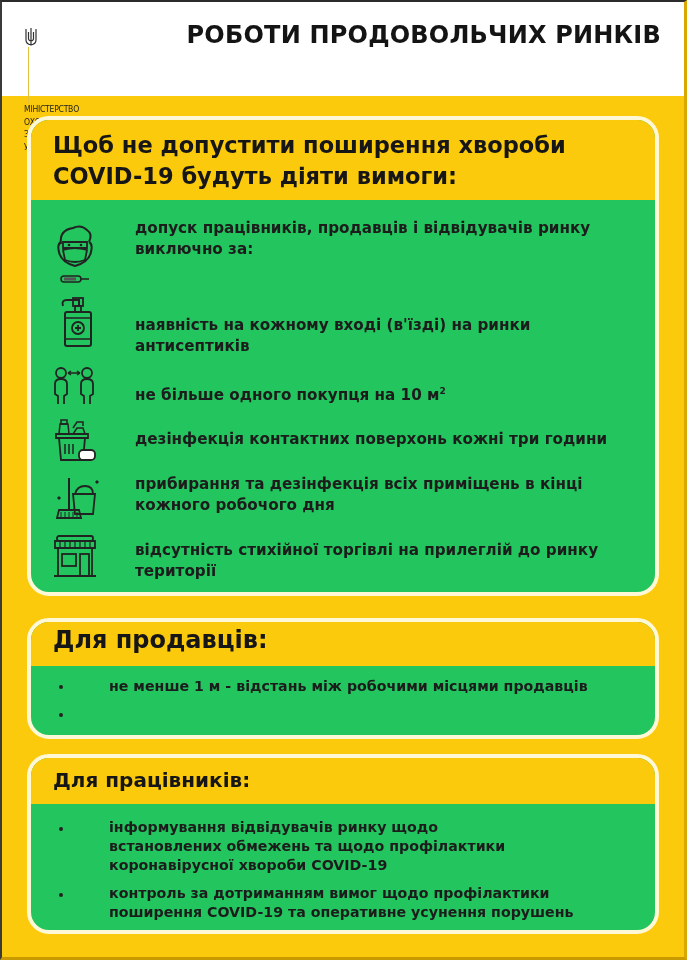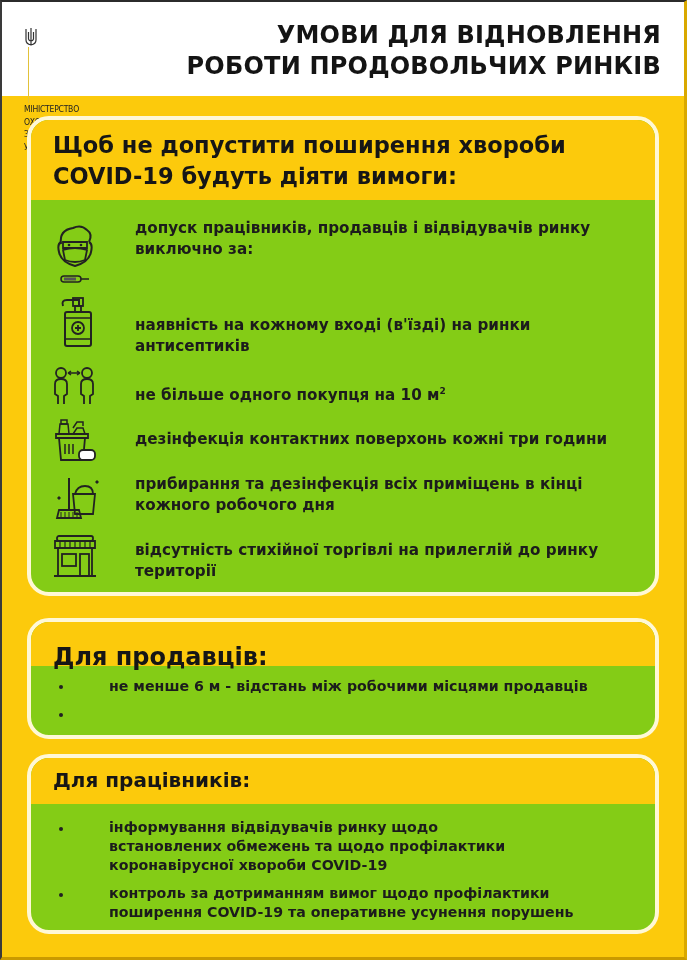--- a/index.html
+++ b/index.html
@@ -35,34 +35,34 @@
     color: #222; transform: scaleX(0.82); transform-origin: left top;
     text-transform: uppercase;
   }
   .title {
     position: absolute; right: 26px; top: 20px; text-align: right;
     font-family: "DejaVu Sans", sans-serif; font-weight: bold;
     font-size: 24px; line-height: 31px; color: #141414; letter-spacing: 0.2px;
   }
   .card {
     position: absolute; left: 27px; width: 632px;
-    background: #84cc16;
+    background: #22c55e;
     border: 4px solid #fff8d6;
     border-radius: 22px;
     overflow: hidden;
   }
   .card-head {
     background: #fcca0c;
     padding-left: 22px;
     font-weight: bold; color: #161616;
   }
   .card1 { top: 116px; height: 480px; }
   .card1 .card-head { height: 80px; padding-top: 10px; font-size: 22.5px; line-height: 31px; }
   .card2 { top: 618px; height: 121px; }
-  .card2 .card-head { height: 44px; padding-top: 19px; font-size: 24px; line-height: 32px; }
+  .card2 .card-head { height: 44px; padding-top: 2px; font-size: 24px; line-height: 32px; }
   .card3 { top: 754px; height: 180px; }
   .card3 .card-head { height: 46px; padding-top: 6px; font-size: 20px; line-height: 32px; }
   .req-icon { position: absolute; left: 20px; width: 48px; }
   .req-icon svg { display: block; }
   .req-text {
     position: absolute; left: 104px; width: 510px;
     font-weight: bold; font-size: 15.2px; line-height: 21px; color: #1c1c1c;
   }
   .sub-list { margin-left: 14px; margin-top: 1px; }
   .sub-item { font-size: 9.8px; line-height: 14px; font-weight: bold; color: #222; }
@@ -91,21 +91,20 @@
     </svg>
     <div class="ministry-divider"></div>
     <div class="ministry-text">
       <div>Міністерство</div>
       <div>охорони</div>
       <div>здоров'я</div>
       <div>України</div>
     </div>
   </div>
   <div class="title">
-    <div>УМОВИ ДЛЯ ВІДНОВЛЕННЯ</div>
     <div>РОБОТИ ПРОДОВОЛЬЧИХ РИНКІВ</div>
   </div>
 </div>
 
 <div class="card card1">
   <div class="card-head">
     <div>Щоб не допустити поширення хвороби</div>
     <div>COVID-19 будуть діяти вимоги:</div>
   </div>
 
@@ -198,21 +197,21 @@
     </div>
     <div class="req-text" style="top:420px">відсутність стихійної торгівлі на прилеглій до ринку території</div>
   </div>
 </div>
 
 <div class="card card2">
   <div class="card-head">Для продавців:</div>
   <div class="bullet-list">
     <div class="bullet">
       <span class="dot"></span>
-      <span>не менше 6 м - відстань між робочими місцями продавців</span>
+      <span>не менше 1 м - відстань між робочими місцями продавців</span>
     </div>
     <div class="bullet">
       <span class="dot"></span>
     </div>
   </div>
 </div>
 
 <div class="card card3">
   <div class="card-head">Для працівників:</div>
   <div class="bullet-list">

